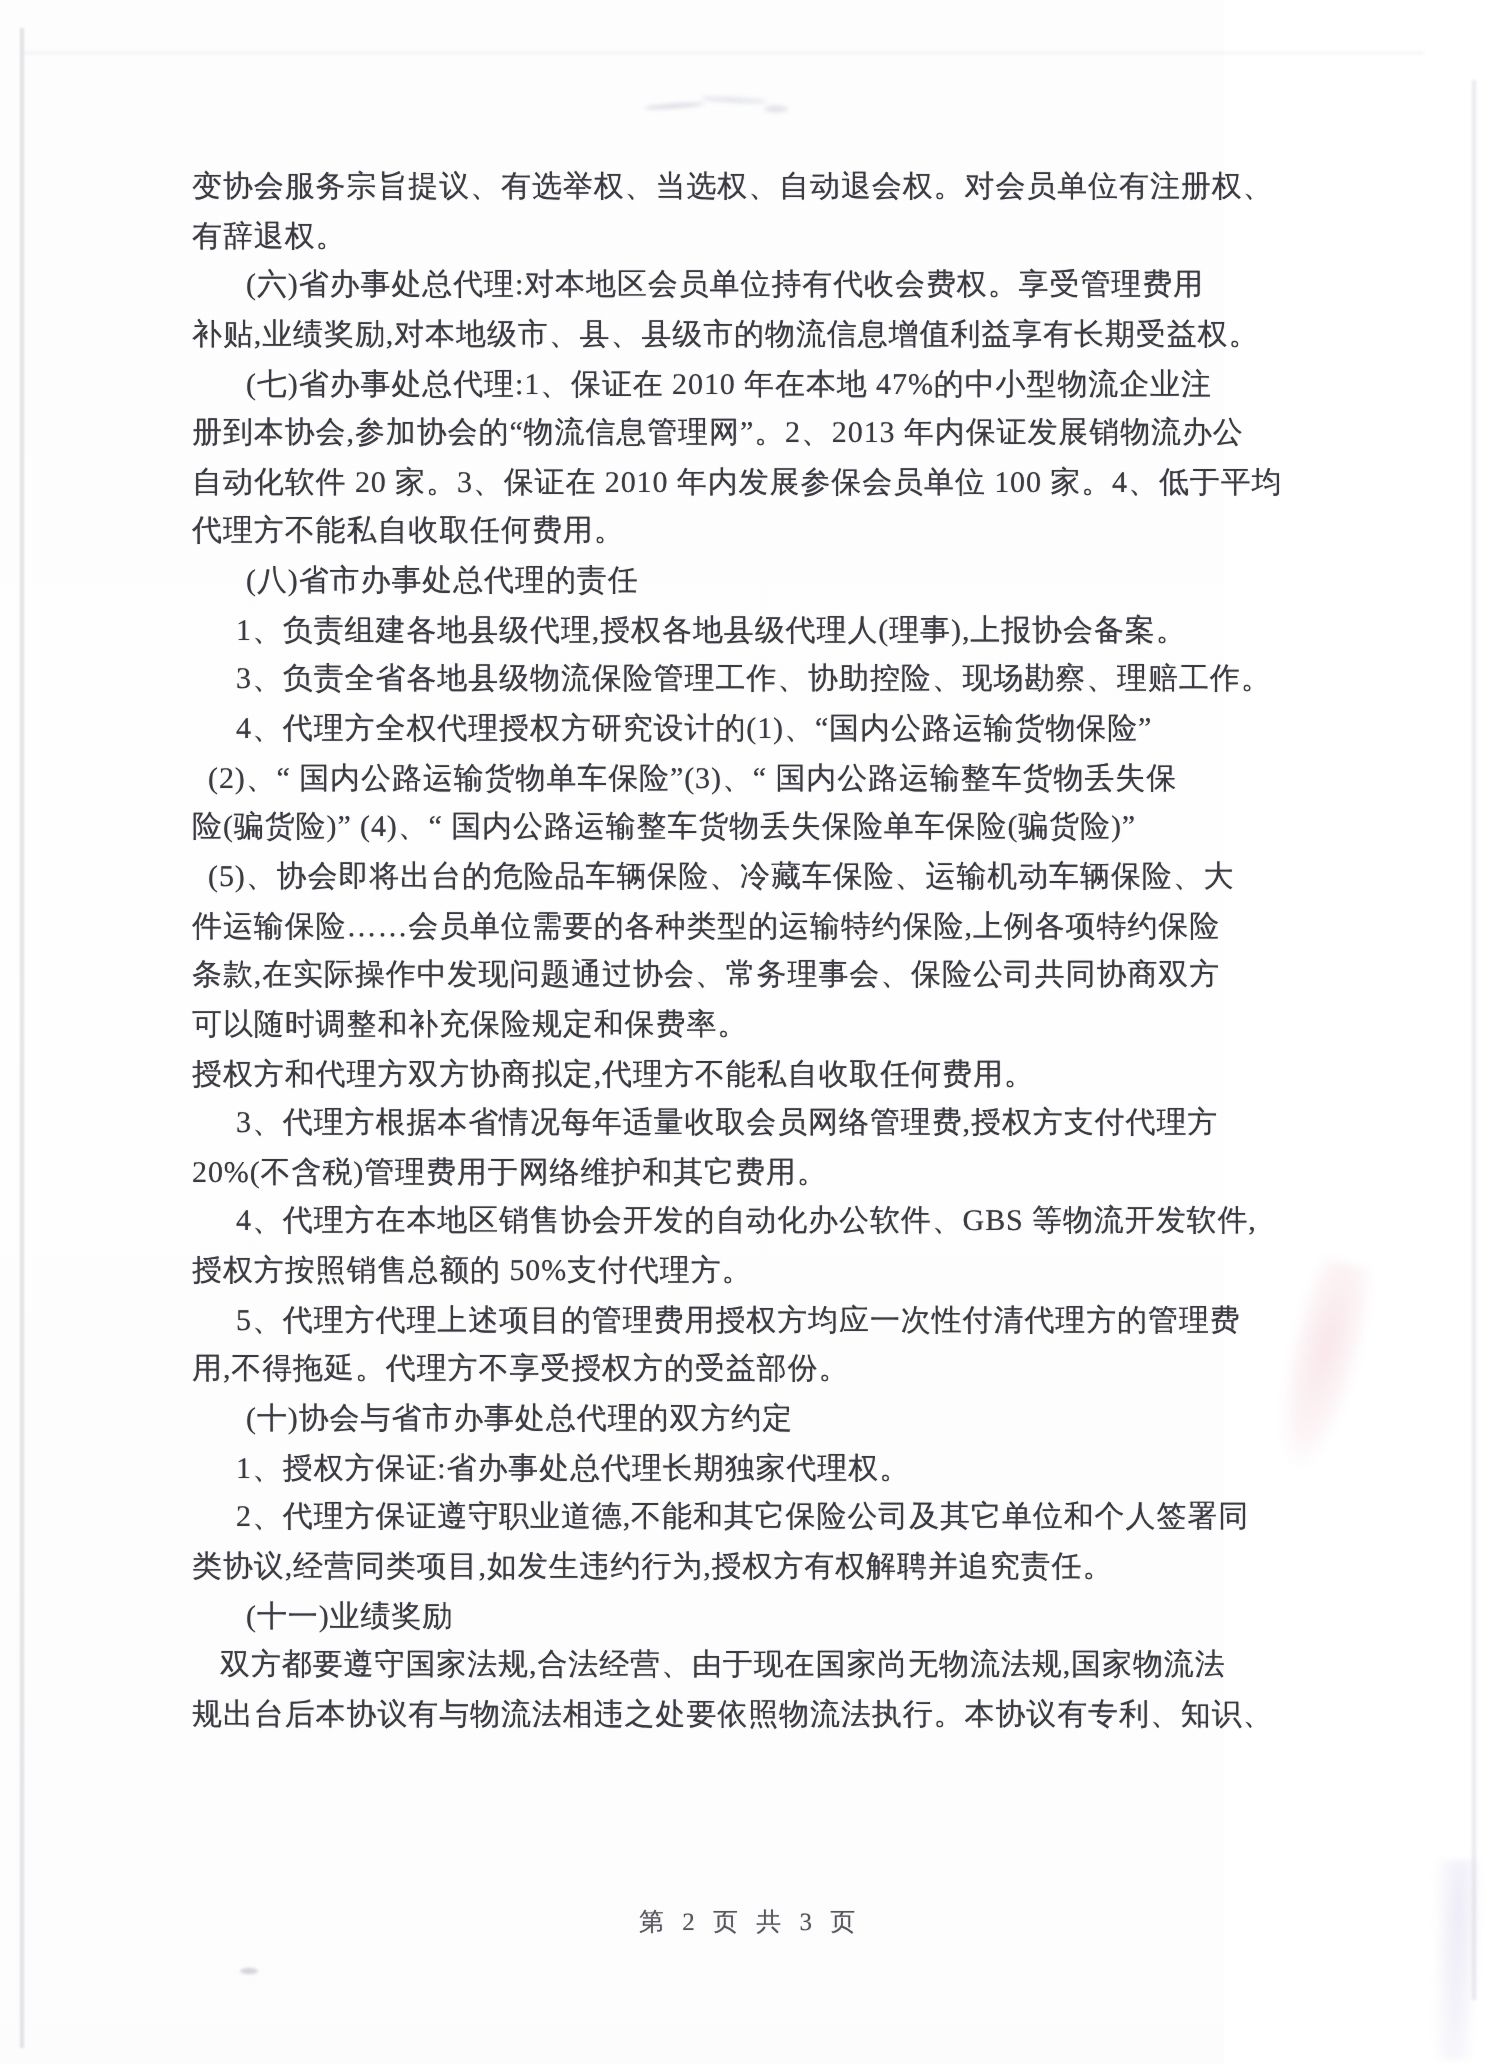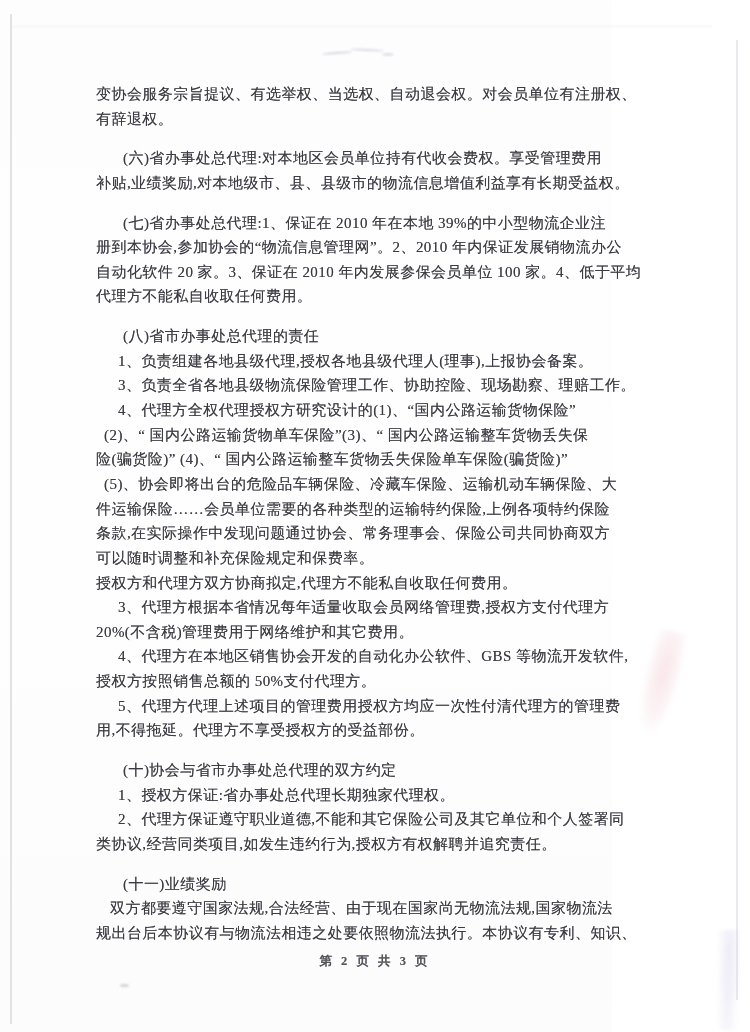--- a/index.html
+++ b/index.html
@@ -92,31 +92,30 @@
   }
   .doc-line {
     height: 24.65px;
     line-height: 24.65px;
     white-space: nowrap;
   }
   .indent-0 { padding-left: 0; }
   .indent-1 { padding-left: 8px; }
   .indent-2 { padding-left: 14px; }
   .indent-3 { padding-left: 22px; }
-  .indent-4 { padding-left: 27px; margin-top: 15px; }
+  .indent-4 { padding-left: 27px; }
   .page-footer {
     position: absolute;
     left: 0; top: 953px;
     width: 750px;
     text-align: center;
     font-size: 12.5px;
     letter-spacing: 3px;
     color: #55555c;
     text-shadow: 0 0 0.5px rgba(85,85,95,0.5);
-    font-weight: bold;
   }
 </style>
 </head>
 <body>
 
 <div class="page">
 
   <div class="edge-left"></div>
   <div class="edge-right"></div>
   <div class="edge-top"></div>
@@ -129,22 +128,22 @@
 
   <div class="mark-pink"></div>
   <div class="mark-lavender"></div>
   <div class="speck-bottom"></div>
 
   <div class="doc-body">
       <div class="doc-line indent-0">变协会服务宗旨提议、有选举权、当选权、自动退会权。对会员单位有注册权、</div>
       <div class="doc-line indent-0">有辞退权。</div>
       <div class="doc-line indent-4">(六)省办事处总代理:对本地区会员单位持有代收会费权。享受管理费用</div>
       <div class="doc-line indent-0">补贴,业绩奖励,对本地级市、县、县级市的物流信息增值利益享有长期受益权。</div>
-      <div class="doc-line indent-4">(七)省办事处总代理:1、保证在 2010 年在本地 39%的中小型物流企业注</div>
-      <div class="doc-line indent-0">册到本协会,参加协会的“物流信息管理网”。2、2010 年内保证发展销物流办公</div>
+      <div class="doc-line indent-4">(七)省办事处总代理:1、保证在 2010 年在本地 47%的中小型物流企业注</div>
+      <div class="doc-line indent-0">册到本协会,参加协会的“物流信息管理网”。2、2013 年内保证发展销物流办公</div>
       <div class="doc-line indent-0">自动化软件 20 家。3、保证在 2010 年内发展参保会员单位 100 家。4、低于平均</div>
       <div class="doc-line indent-0">代理方不能私自收取任何费用。</div>
       <div class="doc-line indent-4">(八)省市办事处总代理的责任</div>
       <div class="doc-line indent-3">1、负责组建各地县级代理,授权各地县级代理人(理事),上报协会备案。</div>
       <div class="doc-line indent-3">3、负责全省各地县级物流保险管理工作、协助控险、现场勘察、理赔工作。</div>
       <div class="doc-line indent-3">4、代理方全权代理授权方研究设计的(1)、“国内公路运输货物保险”</div>
       <div class="doc-line indent-1">(2)、“ 国内公路运输货物单车保险”(3)、“ 国内公路运输整车货物丢失保</div>
       <div class="doc-line indent-0">险(骗货险)”  (4)、“ 国内公路运输整车货物丢失保险单车保险(骗货险)”</div>
       <div class="doc-line indent-1">(5)、协会即将出台的危险品车辆保险、冷藏车保险、运输机动车辆保险、大</div>
       <div class="doc-line indent-0">件运输保险……会员单位需要的各种类型的运输特约保险,上例各项特约保险</div>

